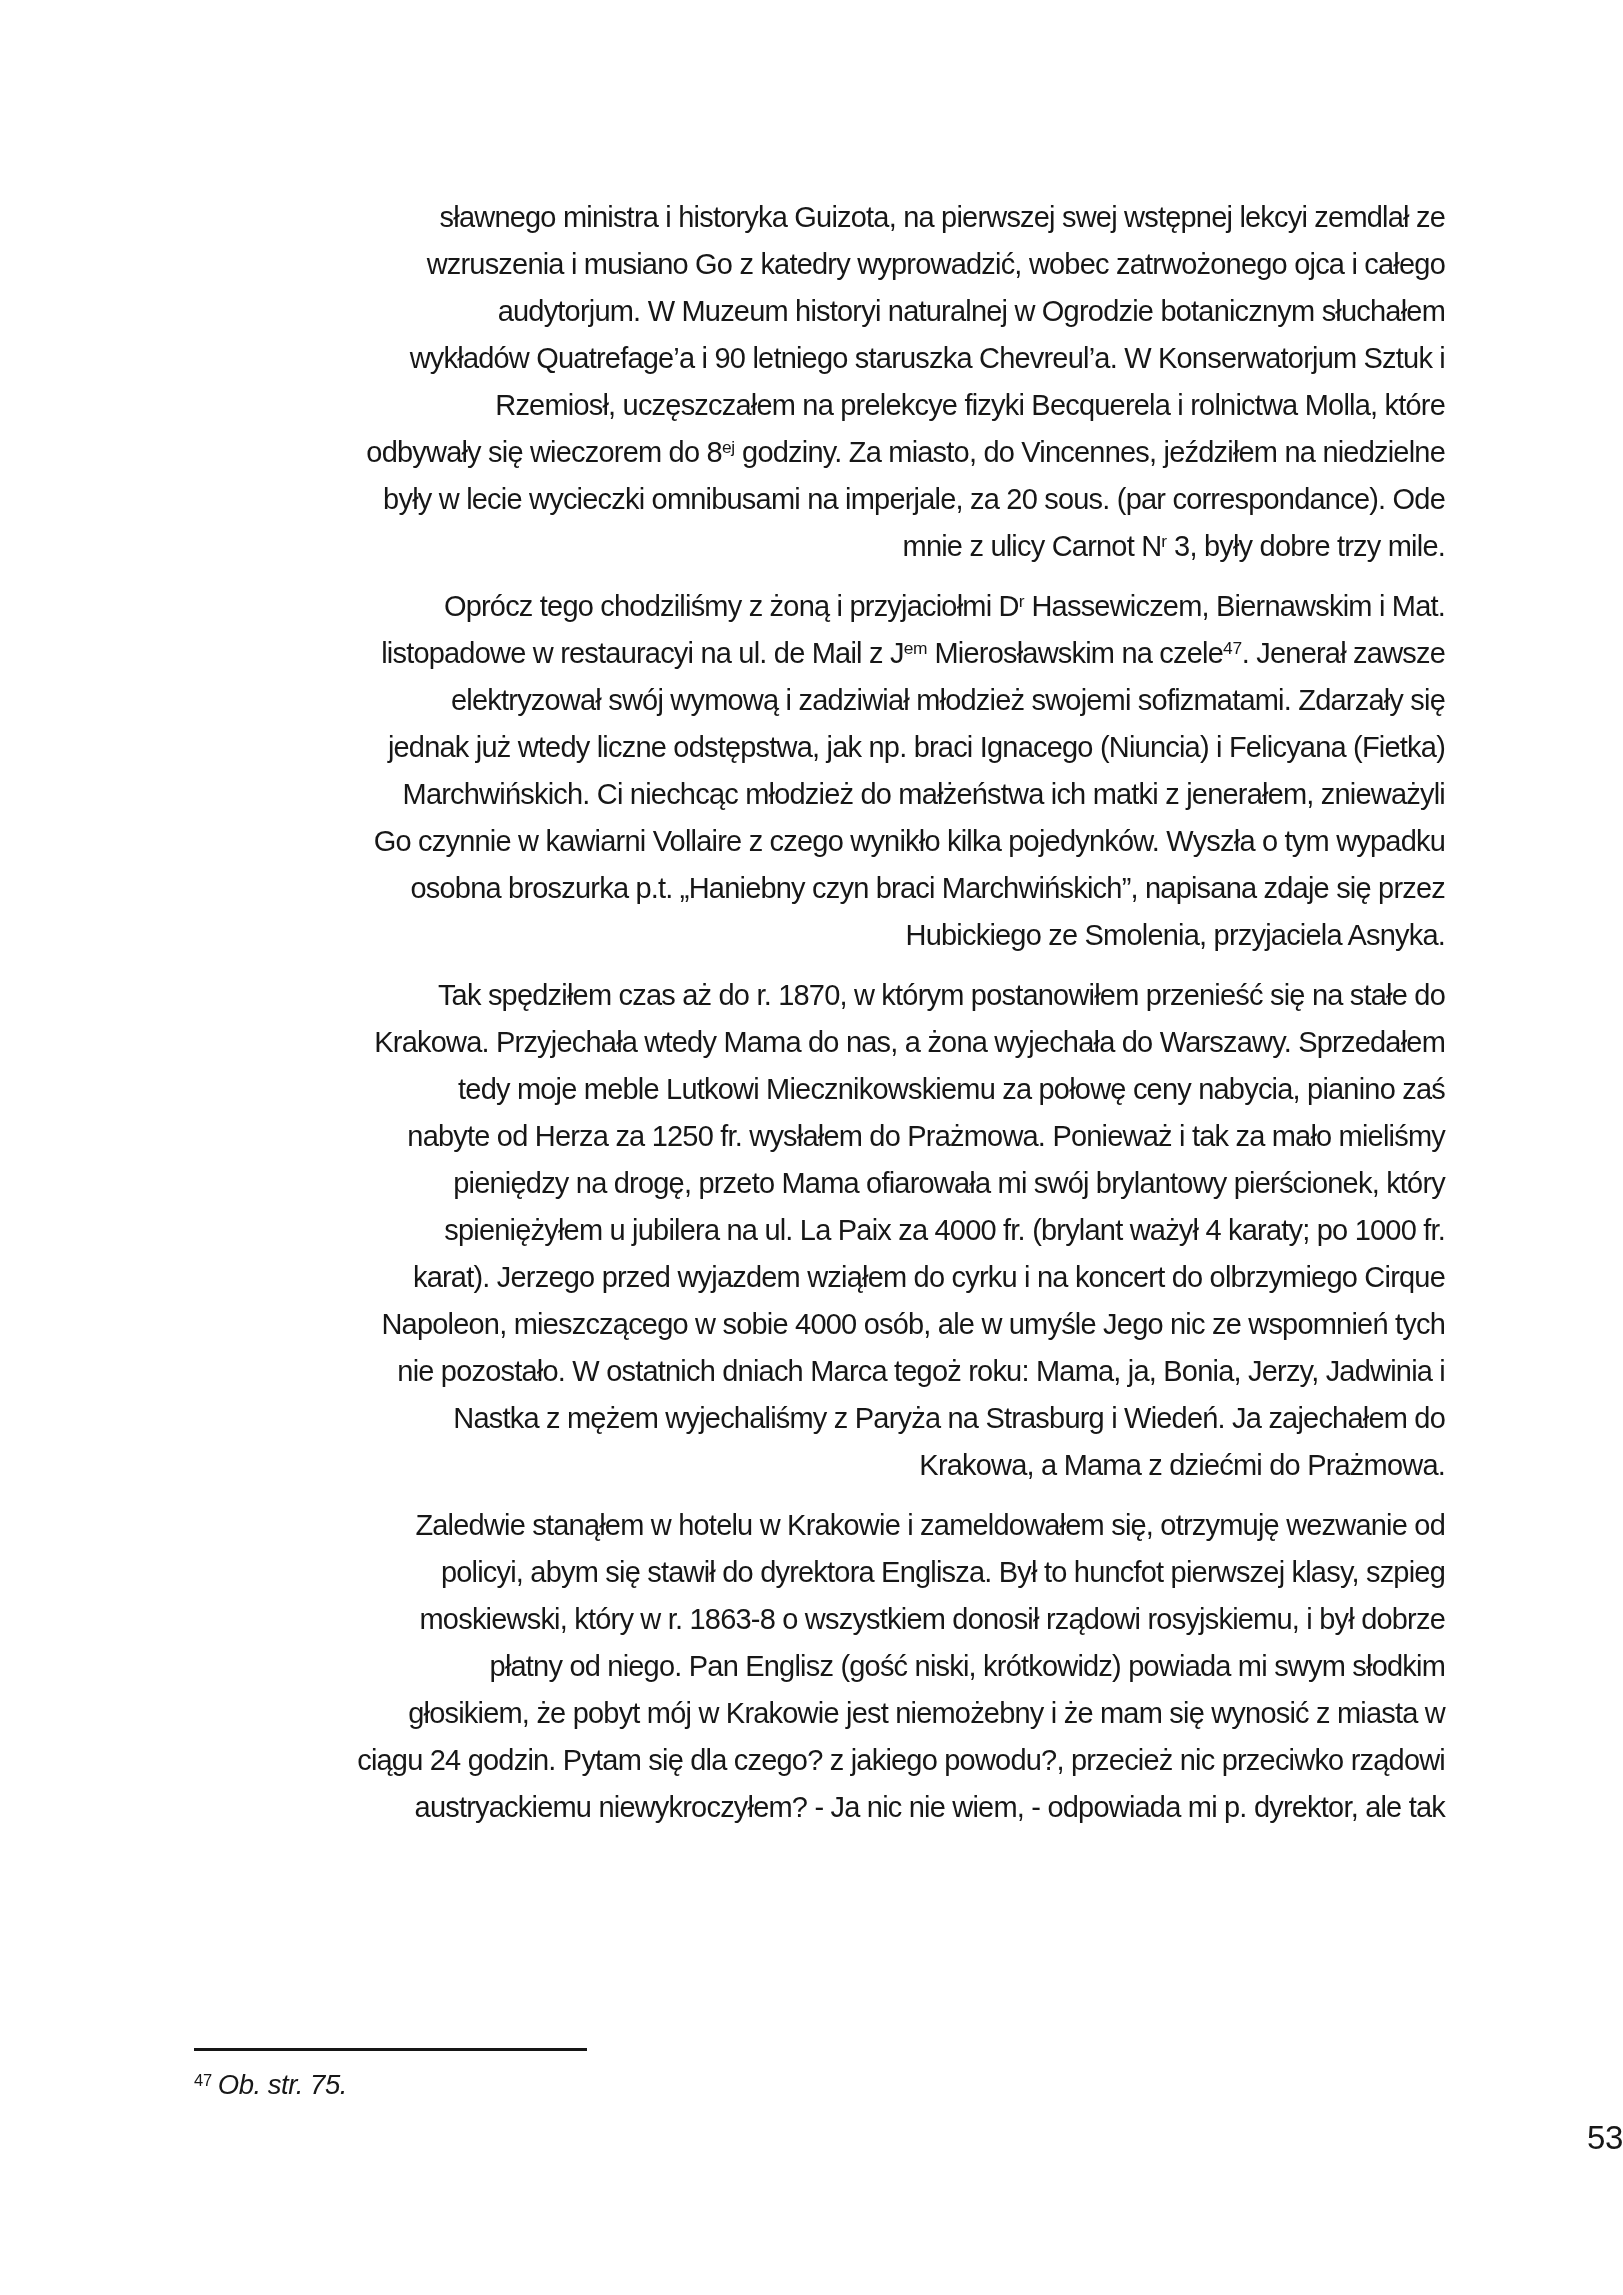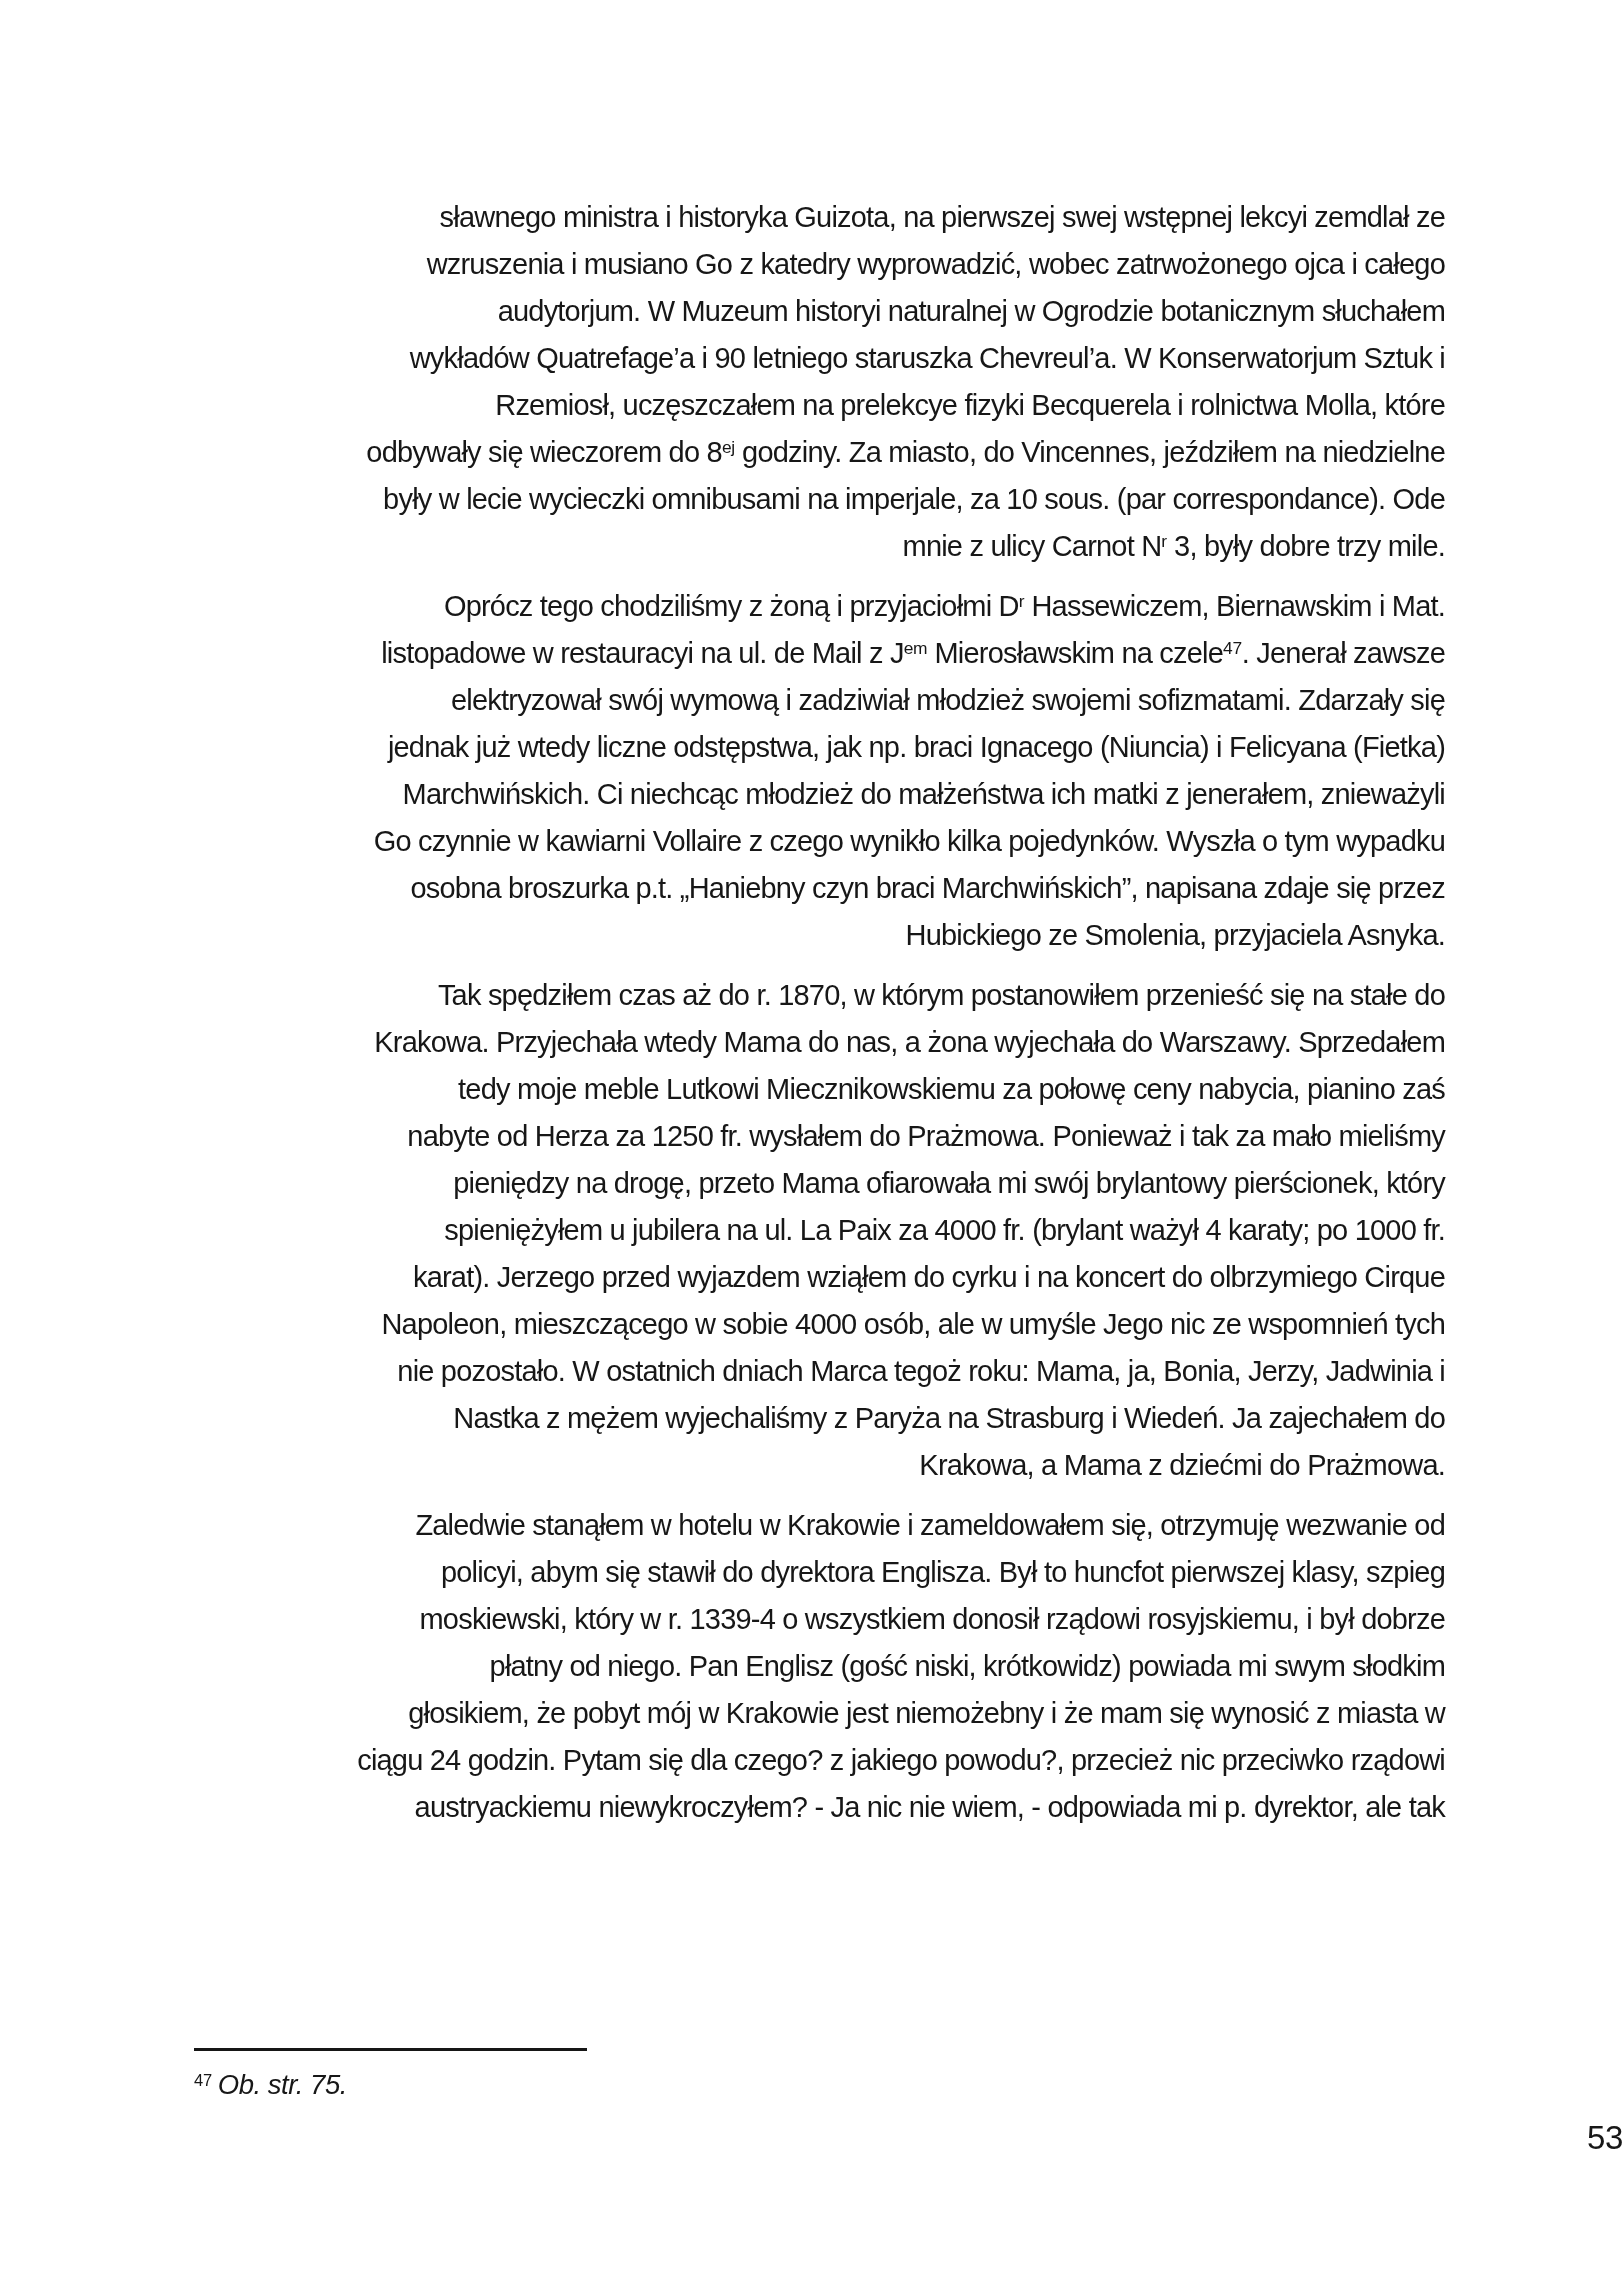--- a/index.html
+++ b/index.html
@@ -80,21 +80,21 @@
 <div class="page">
 
   <div class="body-text" id="body-text">
       <div class="para">
         <div class="line">sławnego ministra i historyka Guizota, na pierwszej swej wstępnej lekcyi zemdlał ze</div>
         <div class="line">wzruszenia i musiano Go z katedry wyprowadzić, wobec zatrwożonego ojca i całego</div>
         <div class="line">audytorjum. W Muzeum historyi naturalnej w Ogrodzie botanicznym słuchałem</div>
         <div class="line">wykładów Quatrefage’a i 90 letniego staruszka Chevreul’a. W Konserwatorjum Sztuk i</div>
         <div class="line">Rzemiosł, uczęszczałem na prelekcye fizyki Becquerela i rolnictwa Molla, które</div>
         <div class="line">odbywały się wieczorem do 8<sup>ej</sup> godziny. Za miasto, do Vincennes, jeździłem na niedzielne</div>
-        <div class="line">były w lecie wycieczki omnibusami na imperjale, za 10 sous. (par correspondance). Ode</div>
+        <div class="line">były w lecie wycieczki omnibusami na imperjale, za 20 sous. (par correspondance). Ode</div>
         <div class="line">mnie z ulicy Carnot N<sup>r</sup> 3, były dobre trzy mile.</div>
       </div>
       <div class="para">
         <div class="line">Oprócz tego chodziliśmy z żoną i przyjaciołmi D<sup>r</sup> Hassewiczem, Biernawskim i Mat.</div>
         <div class="line">listopadowe w restauracyi na ul. de Mail z J<sup>em</sup> Mierosławskim na czele<sup>47</sup>. Jenerał zawsze</div>
         <div class="line">elektryzował swój wymową i zadziwiał młodzież swojemi sofizmatami. Zdarzały się</div>
         <div class="line">jednak już wtedy liczne odstępstwa, jak np. braci Ignacego (Niuncia) i Felicyana (Fietka)</div>
         <div class="line">Marchwińskich. Ci niechcąc młodzież do małżeństwa ich matki z jenerałem, znieważyli</div>
         <div class="line">Go czynnie w kawiarni Vollaire z czego wynikło kilka pojedynków. Wyszła o tym wypadku</div>
         <div class="line">osobna broszurka p.t. „Haniebny czyn braci Marchwińskich”, napisana zdaje się przez</div>
@@ -109,21 +109,21 @@
         <div class="line">spieniężyłem u jubilera na ul. La Paix za 4000 fr. (brylant ważył 4 karaty; po 1000 fr.</div>
         <div class="line">karat). Jerzego przed wyjazdem wziąłem do cyrku i na koncert do olbrzymiego Cirque</div>
         <div class="line">Napoleon, mieszczącego w sobie 4000 osób, ale w umyśle Jego nic ze wspomnień tych</div>
         <div class="line">nie pozostało. W ostatnich dniach Marca tegoż roku: Mama, ja, Bonia, Jerzy, Jadwinia i</div>
         <div class="line">Nastka z mężem wyjechaliśmy z Paryża na Strasburg i Wiedeń. Ja zajechałem do</div>
         <div class="line">Krakowa, a Mama z dziećmi do Prażmowa.</div>
       </div>
       <div class="para">
         <div class="line">Zaledwie stanąłem w hotelu w Krakowie i zameldowałem się, otrzymuję wezwanie od</div>
         <div class="line">policyi, abym się stawił do dyrektora Englisza. Był to huncfot pierwszej klasy, szpieg</div>
-        <div class="line">moskiewski, który w r. 1339-4 o wszystkiem donosił rządowi rosyjskiemu, i był dobrze</div>
+        <div class="line">moskiewski, który w r. 1863-8 o wszystkiem donosił rządowi rosyjskiemu, i był dobrze</div>
         <div class="line">płatny od niego. Pan Englisz (gość niski, krótkowidz) powiada mi swym słodkim</div>
         <div class="line">głosikiem, że pobyt mój w Krakowie jest niemożebny i że mam się wynosić z miasta w</div>
         <div class="line">ciągu 24 godzin. Pytam się dla czego? z jakiego powodu?, przecież nic przeciwko rządowi</div>
         <div class="line">austryackiemu niewykroczyłem? - Ja nic nie wiem, - odpowiada mi p. dyrektor, ale tak</div>
       </div>
     </div>
 
   <div class="footnote-rule"></div>
 
   <div class="footnote">

